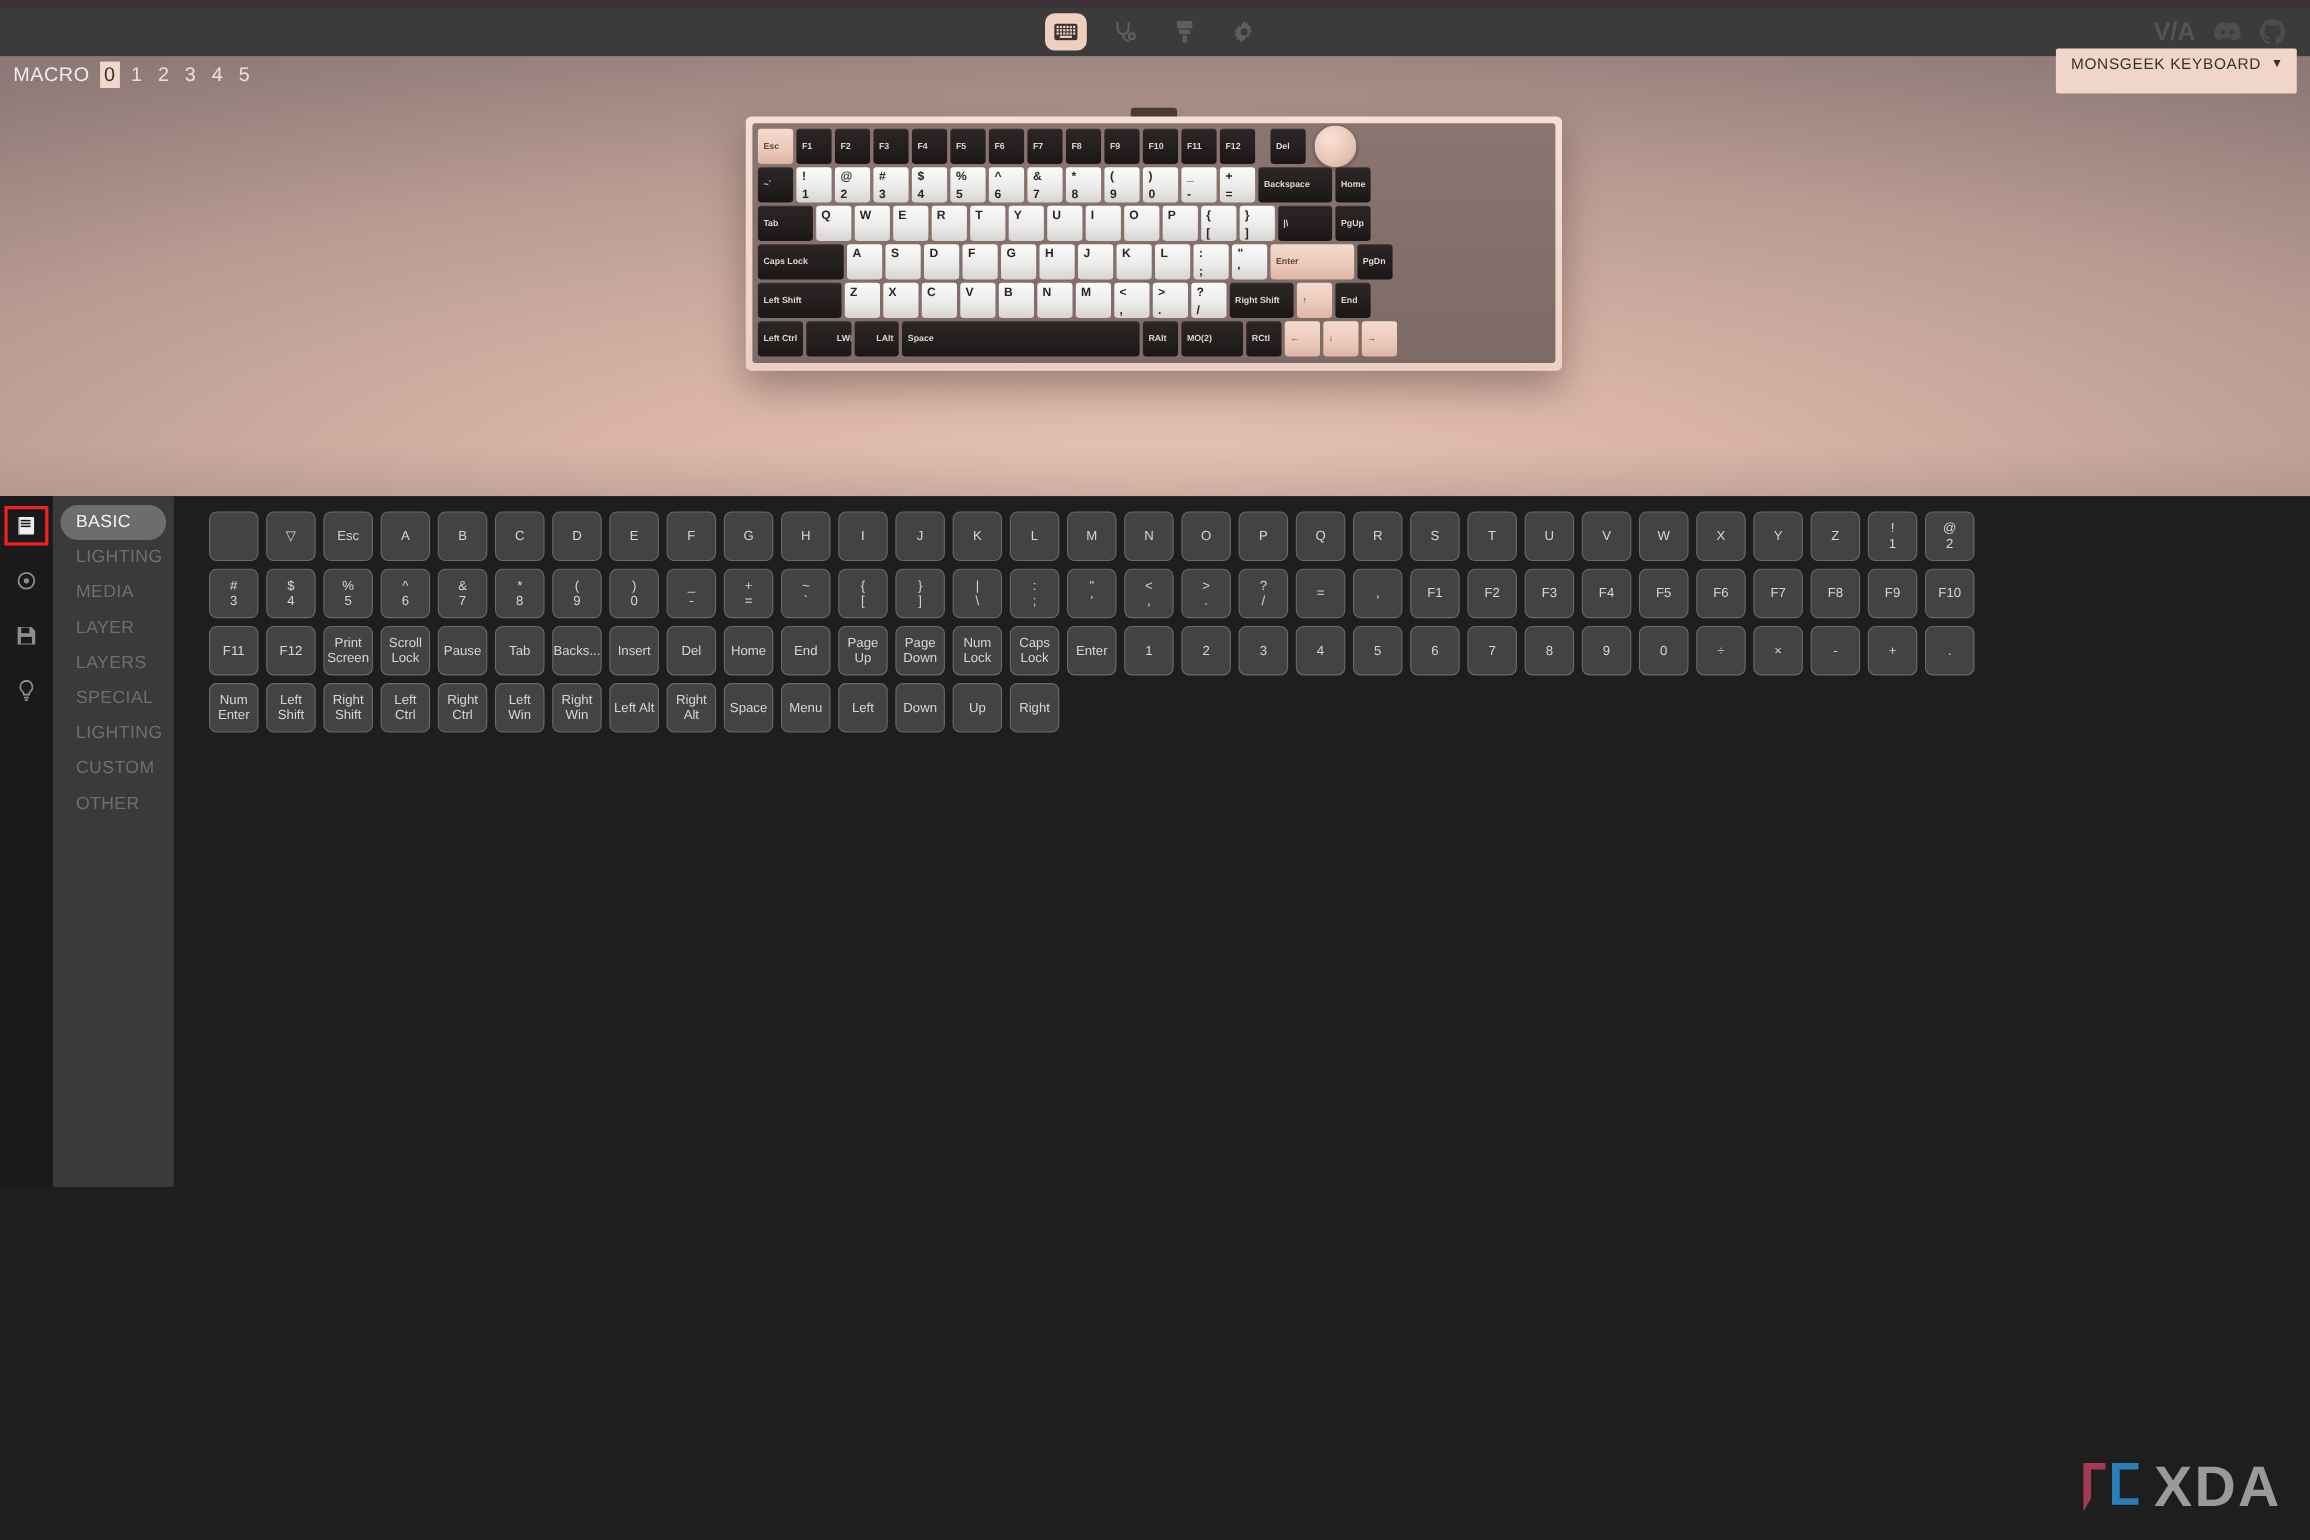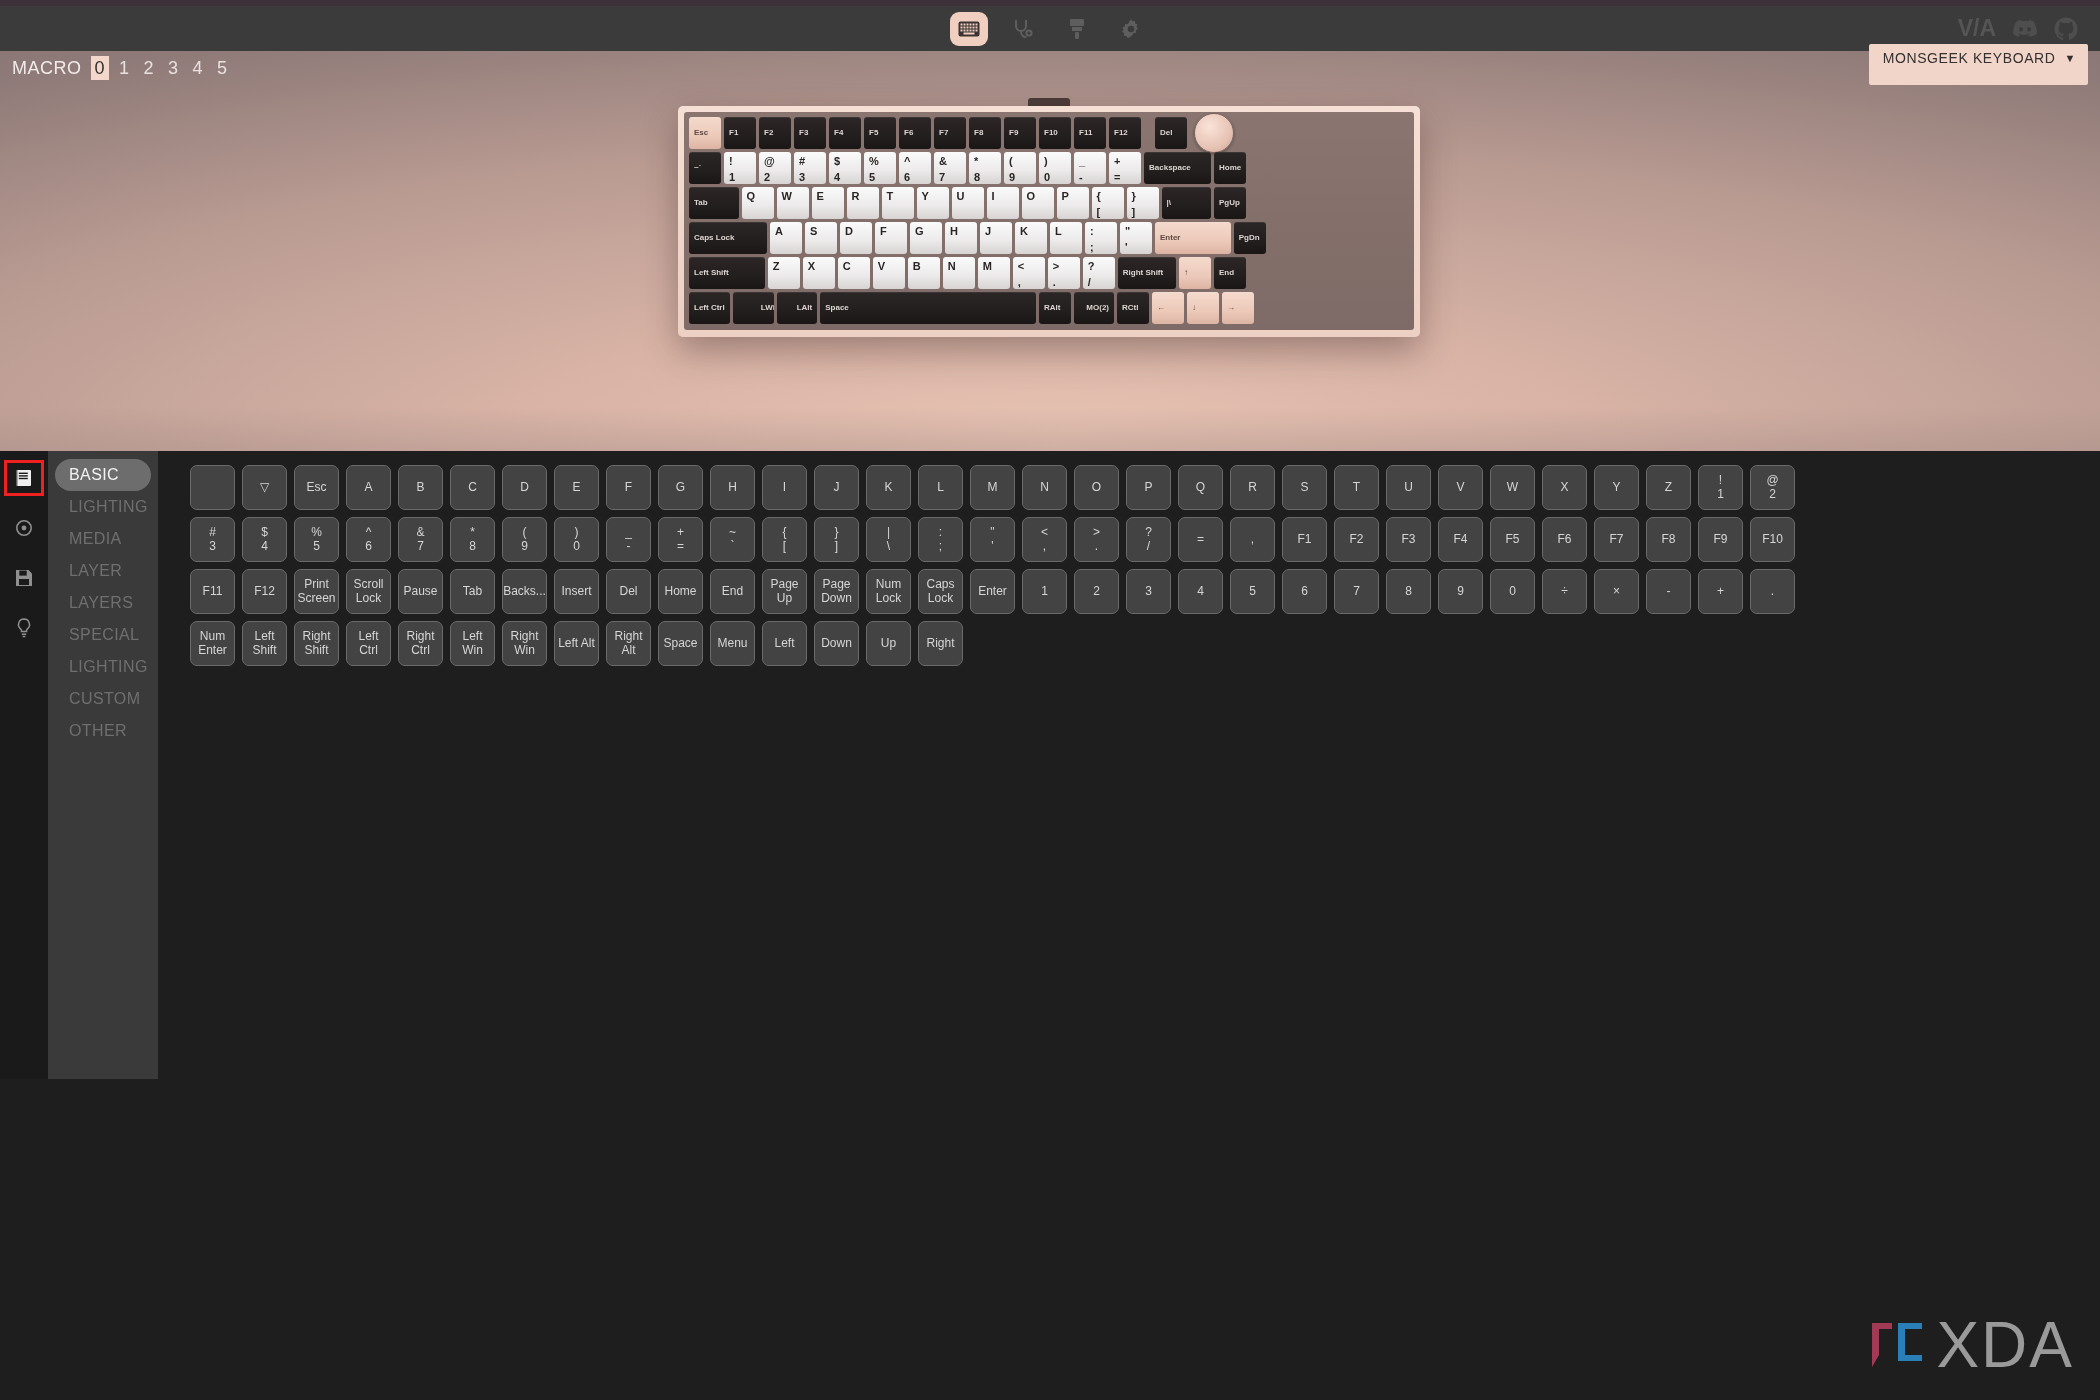--- a/index.html
+++ b/index.html
@@ -164,21 +164,21 @@
   }
   .pk .l2 { display: block; }
   .pk.blank { color: transparent; }
 
   
   .xda {
     position: absolute; right: 26px; bottom: 18px;
     display: flex; align-items: center; gap: 10px;
   }
   .xda .txt {
-    font-size: 64px; font-weight: 400; letter-spacing: 2px;
+    font-size: 52px; font-weight: 700; letter-spacing: 2px;
     color: #9a9a9a; font-family: "Liberation Sans", sans-serif;
   }
 </style>
 </head>
 <body>
 
 <div id="app">
 
   <div class="titlebar"></div>
 
@@ -500,21 +500,21 @@
             </div>
             <div class="key" style="width: 40.75px; justify-content: flex-end;">
               <div class="lgd">LAlt</div>
             </div>
             <div class="key" style="width: 215.75px;">
               <div class="lgd">Space</div>
             </div>
             <div class="key" style="width: 32px;">
               <div class="lgd">RAlt</div>
             </div>
-            <div class="key" style="width: 40px; justify-content: flex-end;">
+            <div class="key" style="width: 56px;">
               <div class="lgd">MO(2)</div>
             </div>
             <div class="key" style="width: 32px; text-align: center;">
               <div class="lgd">RCtl</div>
             </div>
             <div class="key ac" style="width: 32px;">
               <div class="lgd">←</div>
             </div>
             <div class="key ac" style="width: 32px;">
               <div class="lgd">↓</div>

